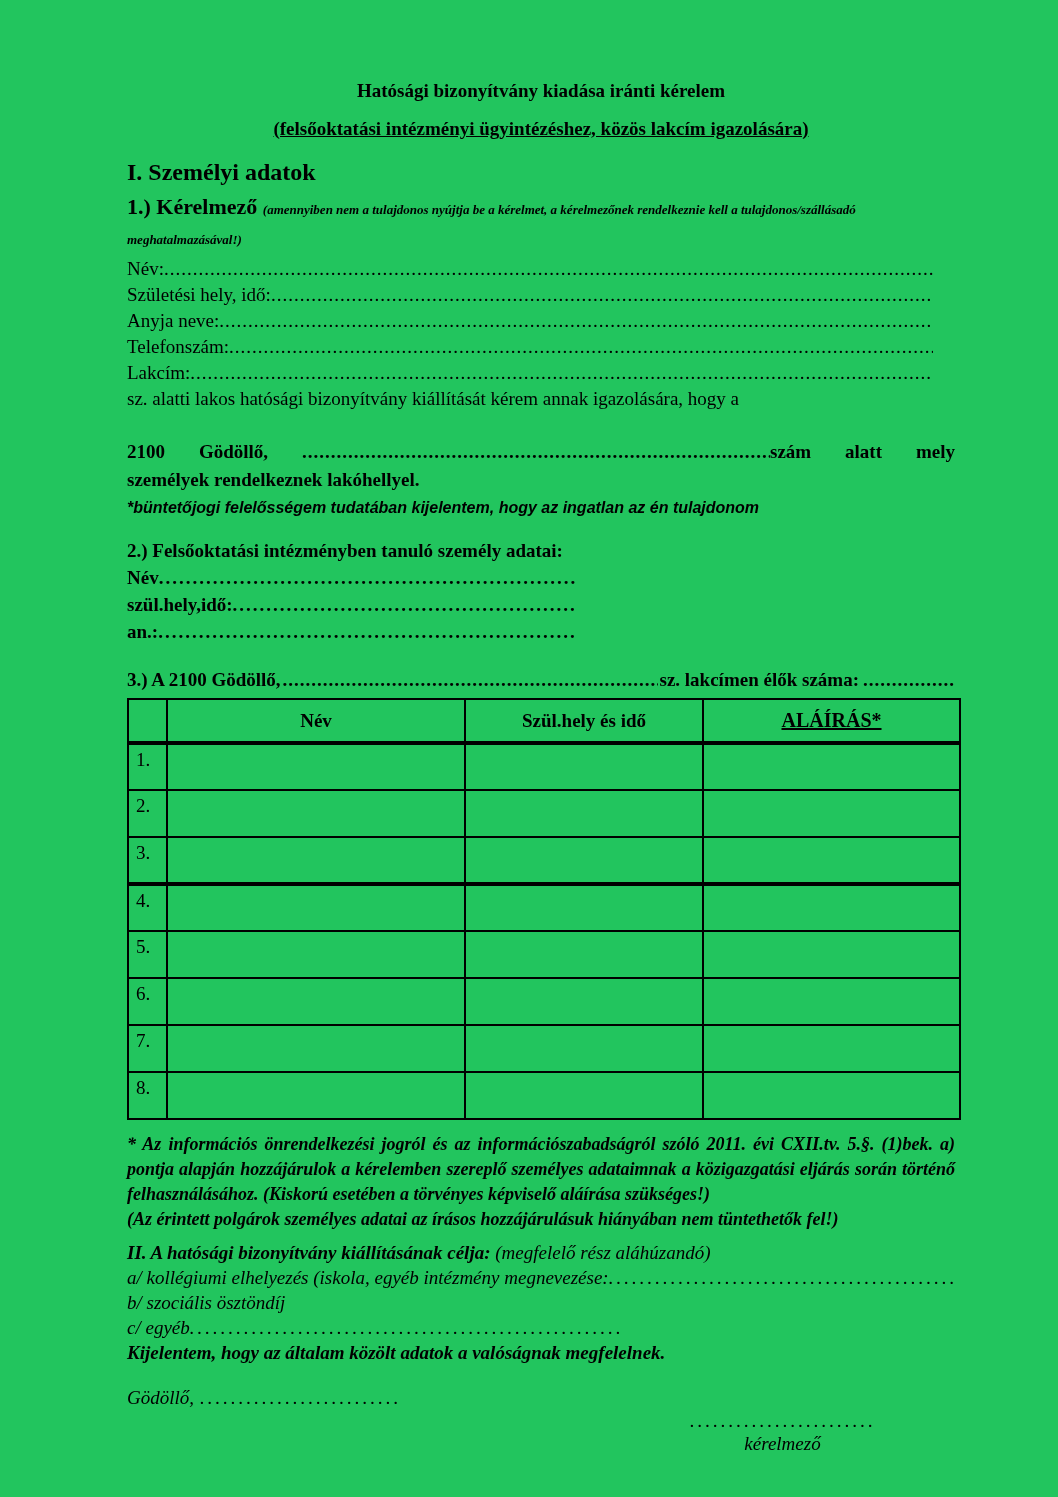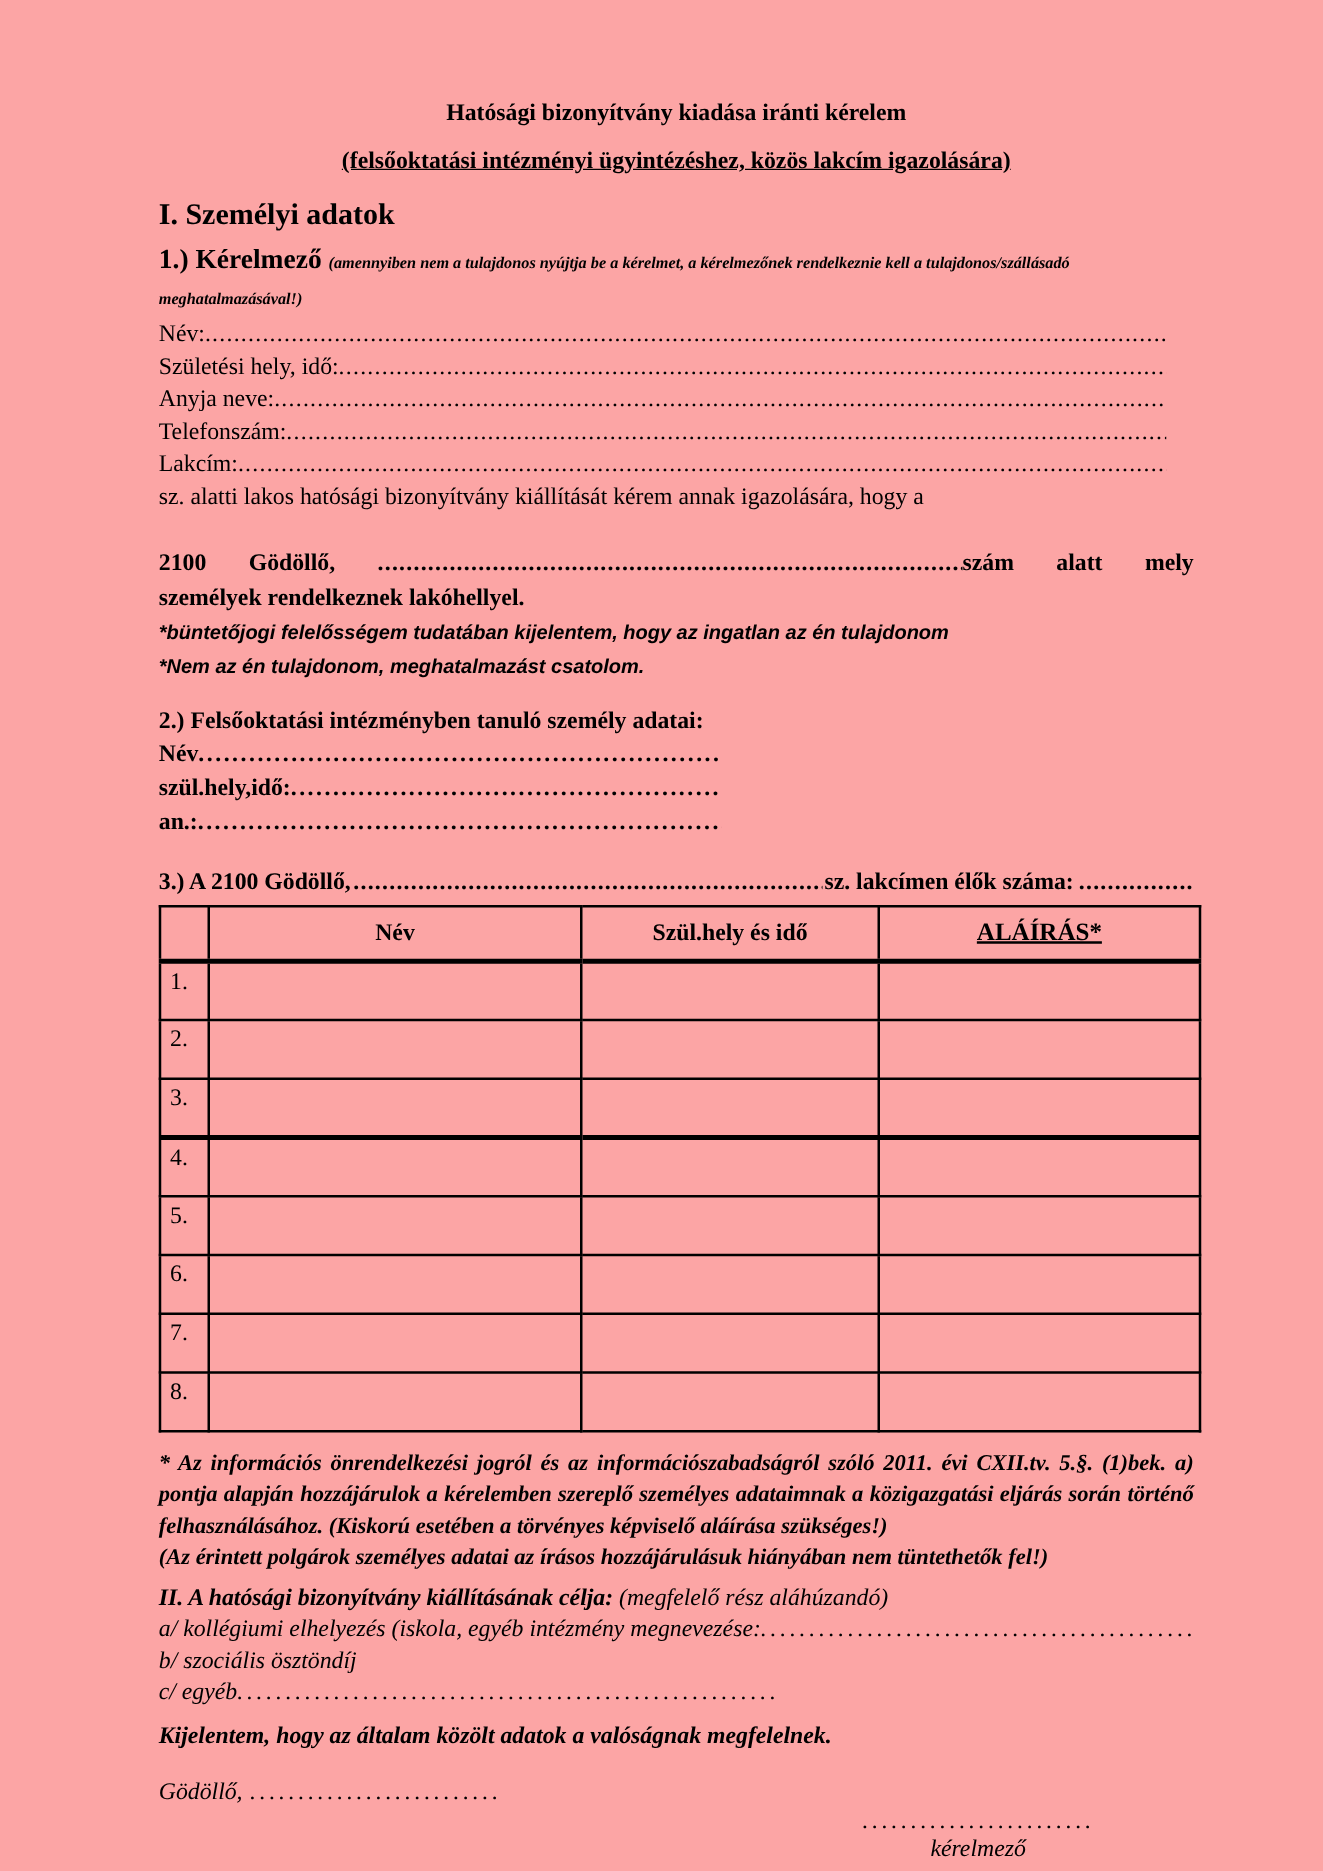--- a/index.html
+++ b/index.html
@@ -1,20 +1,20 @@
 <!DOCTYPE html>
 <html><head>
 <meta charset="utf-8">
 <style>
   html,body { margin:0; padding:0; background:#e8e8e8; }
   .page {
     position:relative;
     width:1058px; height:1497px;
     margin:0 auto;
-    background:#fca5a5;
+    background:#22c55e;
     color:#000;
     font-family:"Liberation Serif", serif;
     overflow:hidden;
   }
   .content {
     position:absolute; left:127px; top:0;
     width:828px;
   }
   .doc-title  { margin-top:80px; text-align:center; font-size:19px; font-weight:bold; line-height:22px; }
   .doc-subtitle { margin-top:16px; text-align:center; font-size:19px; font-weight:bold; line-height:22px;text-decoration:underline; }
@@ -65,21 +65,21 @@
 
   .sec-ii-heading { margin-top:8px; font-size:19px; line-height:25px; }
   .sec-ii-heading .hb { font-weight:bold; font-style:italic; }
   .sec-ii-heading .hn { font-style:italic; }
   .option-row { display:flex; align-items:baseline; font-size:19px; font-style:italic; line-height:25px; }
   .option-row .dots { letter-spacing:3px; }
   .option-a .dots { flex:1; max-width:430px; }
   .option-c .dots { width:430px; }
   .option-plain { font-size:19px; font-style:italic; line-height:25px; }
 
-  .declaration { margin-top:10px; font-size:19px; font-weight:bold; font-style:italic; line-height:25px; }
+  .declaration { font-size:19px; font-weight:bold; font-style:italic; line-height:25px; }
 
   .place-line { margin-top:20px; display:flex; align-items:baseline; font-size:19px; font-style:italic; line-height:25px; }
   .place-line .dots { width:200px; letter-spacing:3px; margin-left:6px; }
 
   .sig-block { margin-top:0; margin-left:auto; margin-right:80px; width:185px; text-align:center;
                font-size:19px; font-style:italic; }
   .sig-block .dots { display:block; line-height:22px; letter-spacing:3px; }
   .sig-label { line-height:24px; }
 </style>
 </head>
@@ -128,21 +128,20 @@
       <span class="addr-mid">
         <span class="dots">................................................................................................................................................................................................................................................................................................................................................................................................................</span>
         <span>szám</span>
       </span>
       <span>alatt</span>
       <span>mely</span>
     </div>
     <div class="addr-line2">személyek rendelkeznek lakóhellyel.</div>
 
     <div class="star-note">*büntetőjogi felelősségem tudatában kijelentem, hogy az ingatlan az én tulajdonom</div>
-    <div class="star-note">*Nem az én tulajdonom, meghatalmazást csatolom.</div>
 
     <div class="sec2-heading">2.) Felsőoktatási intézményben tanuló személy adatai:</div>
     <div class="sec2-row">
       <span>Név</span>
       <span class="dots">................................................................................................................................................................................................................................................................................................................................................................................................................</span>
     </div>
     <div class="sec2-row">
       <span>szül.hely,idő: </span>
       <span class="dots">................................................................................................................................................................................................................................................................................................................................................................................................................</span>
     </div>

